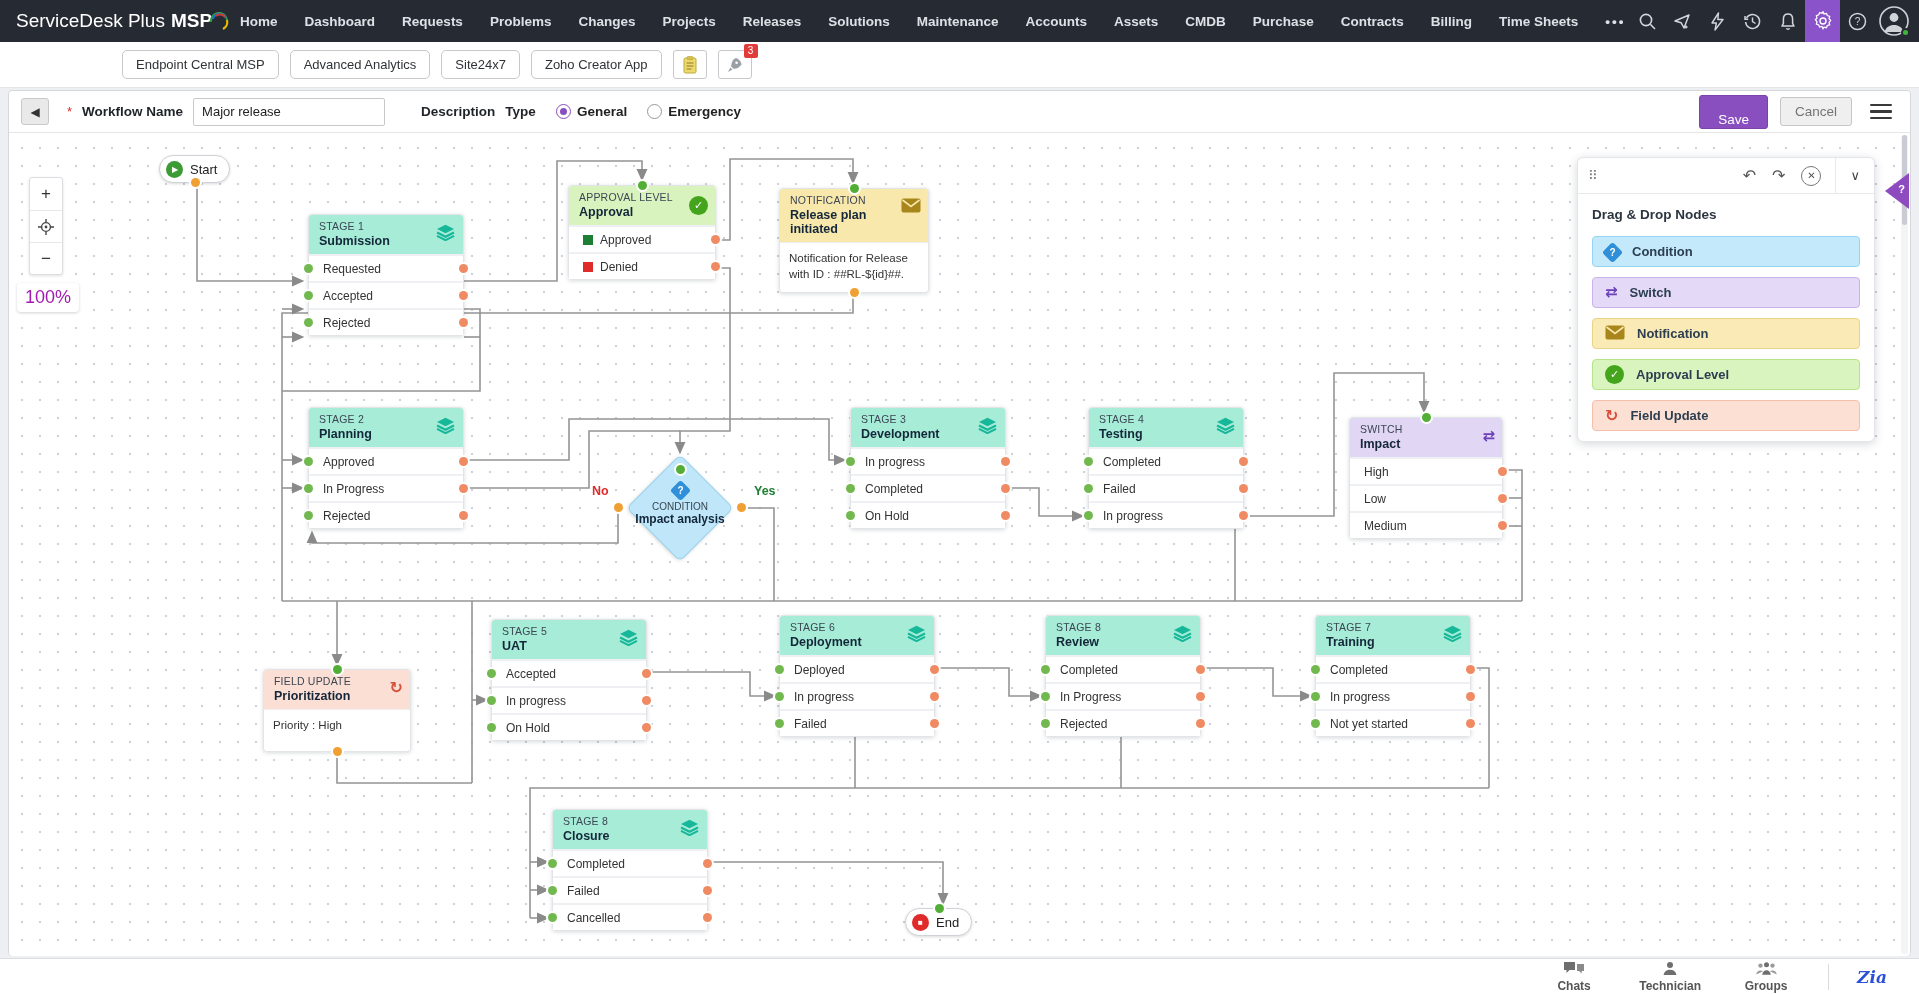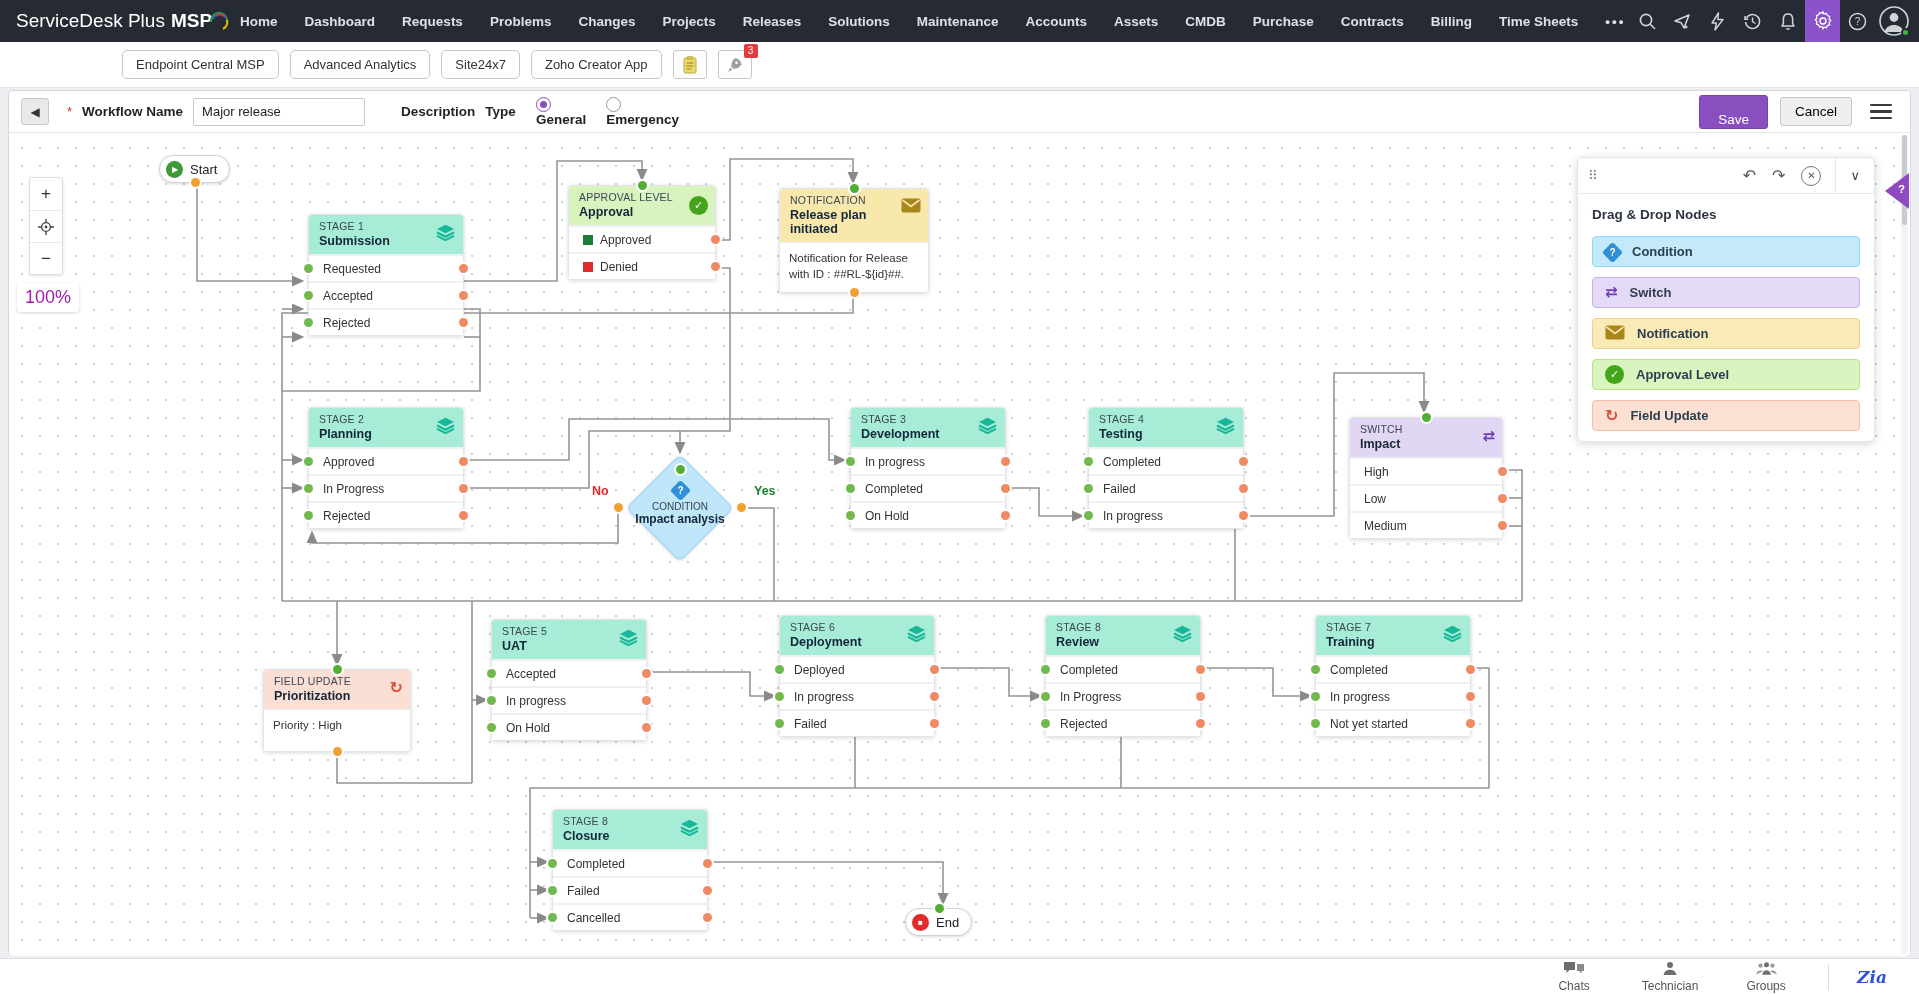--- a/index.html
+++ b/index.html
@@ -27,29 +27,29 @@
   .iconbtn{position:relative;height:29px;width:34px;border:1px solid #c6c8cc;border-radius:3px;background:#fff;display:flex;align-items:center;justify-content:center;cursor:pointer;}
   .iconbtn .badge{position:absolute;top:-7px;right:-7px;min-width:14px;height:14px;background:#e23b3b;color:#fff;font-size:10px;line-height:14px;text-align:center;border-radius:2px;padding:0 2px;}
 
   
   .main{position:absolute;left:8px;top:90px;width:1903px;height:866px;background:#fff;border:1px solid #d5d7da;border-radius:4px;}
   .wf-toolbar{position:absolute;left:0;top:0;width:100%;height:42px;border-bottom:1px solid #e6e6e6;display:flex;align-items:center;padding:0 12px;gap:10px;background:#fff;border-radius:4px 4px 0 0;}
   .backbtn{width:28px;height:27px;background:#e9e9e9;border:1px solid #c9c9c9;border-radius:3px;color:#333;font-size:12px;display:flex;align-items:center;justify-content:center;cursor:pointer;}
   .req{color:#e02b2b;font-size:13px;margin-left:8px;}
   .flabel{font-size:13.5px;font-weight:bold;color:#1f2328;white-space:nowrap;}
   .tinput{height:28px;border:1px solid #c9c9c9;border-radius:2px;font-size:13px;color:#222;padding:0 8px;font-family:inherit;}
-  .in-name{width:172px;margin-right:26px;}
+  .in-name{width:192px;margin-right:26px;}
   .in-desc{width:300px;margin-right:30px;}
-  .radio{display:flex;font-size:13.5px;font-weight:600;color:#222;margin-left:10px;cursor:pointer;flex-direction:column;}
+  .radio{display:flex;align-items:center;gap:6px;font-size:13.5px;font-weight:600;color:#222;margin-left:10px;cursor:pointer;}
   .rdot{width:15px;height:15px;border-radius:50%;border:1.6px solid #999;position:relative;background:#fff;}
   .rdot.sel{border-color:#8a4fbe;}
   .rdot.sel::after{content:"";position:absolute;left:3px;top:3px;width:7px;height:7px;border-radius:50%;background:#8a4fbe;}
   .tb-right{margin-left:auto;display:flex;align-items:center;gap:12px;}
   .savebtn{height:29px;padding:16px 18px;background:#8a4fbe;border:1px solid #7b42ad;color:#fff;font-size:13.5px;border-radius:3px;cursor:pointer;font-family:inherit;}
-  .cancelbtn{height:29px;padding:0 14px;background:#efefef;border:1px solid #c6c6c6;color:#000000;font-size:13.5px;border-radius:3px;cursor:pointer;font-family:inherit;}
+  .cancelbtn{height:29px;padding:0 14px;background:#efefef;border:1px solid #c6c6c6;color:#737373;font-size:13.5px;border-radius:3px;cursor:pointer;font-family:inherit;}
   .burger{width:22px;height:16px;display:flex;flex-direction:column;justify-content:space-between;cursor:pointer;margin:0 6px;}
   .burger i{height:2.4px;background:#3a3a3a;border-radius:1px;}
 
   
   .canvas{position:absolute;left:0;top:42px;width:1901px;height:823px;overflow:hidden;border-radius:0 0 4px 4px;
     background-image:radial-gradient(circle,#ccd0d8 1.1px,transparent 1.3px);background-size:18px 18px;background-position:4px 6px;background-color:#fff;}
   .edges{position:absolute;left:0;top:0;pointer-events:none;}
   .edges polyline{fill:none;stroke:#949494;stroke-width:1.6;}
 
   .node{position:absolute;background:#fff;border:1px solid #e2e4e8;border-radius:4px;box-shadow:0 1px 4px rgba(40,50,60,.18);cursor:pointer;}
@@ -552,21 +552,21 @@
       </div>
       <div class="pill" style="left: 896px; top: 775px;">
         <span class="ic-end">■</span>
         <span>End</span>
         <span class="dot topc"></span>
       </div>
     </div>
 </div>
 
 <div class="dock">
-  <div style="display:flex;">
+  <div style="display:flex;font-weight:bold;">
       <div class="dock-item">
         <div><svg width="22" height="15" viewBox="0 0 22 15">
             <path d="M1 1h11v8H6.5L3.5 12V9H1Z" fill="#6e6e6e"></path>
             <path d="M14 3h7v7h-2.3v2.6L16 10h-2v-3" fill="#8a8a8a"></path>
           </svg></div>
         <div class="dlabel">Chats</div>
       </div>
       <div class="dock-item">
         <div><svg width="16" height="15" viewBox="0 0 16 15">
             <circle cx="8" cy="4" r="3" fill="#6e6e6e"></circle>

